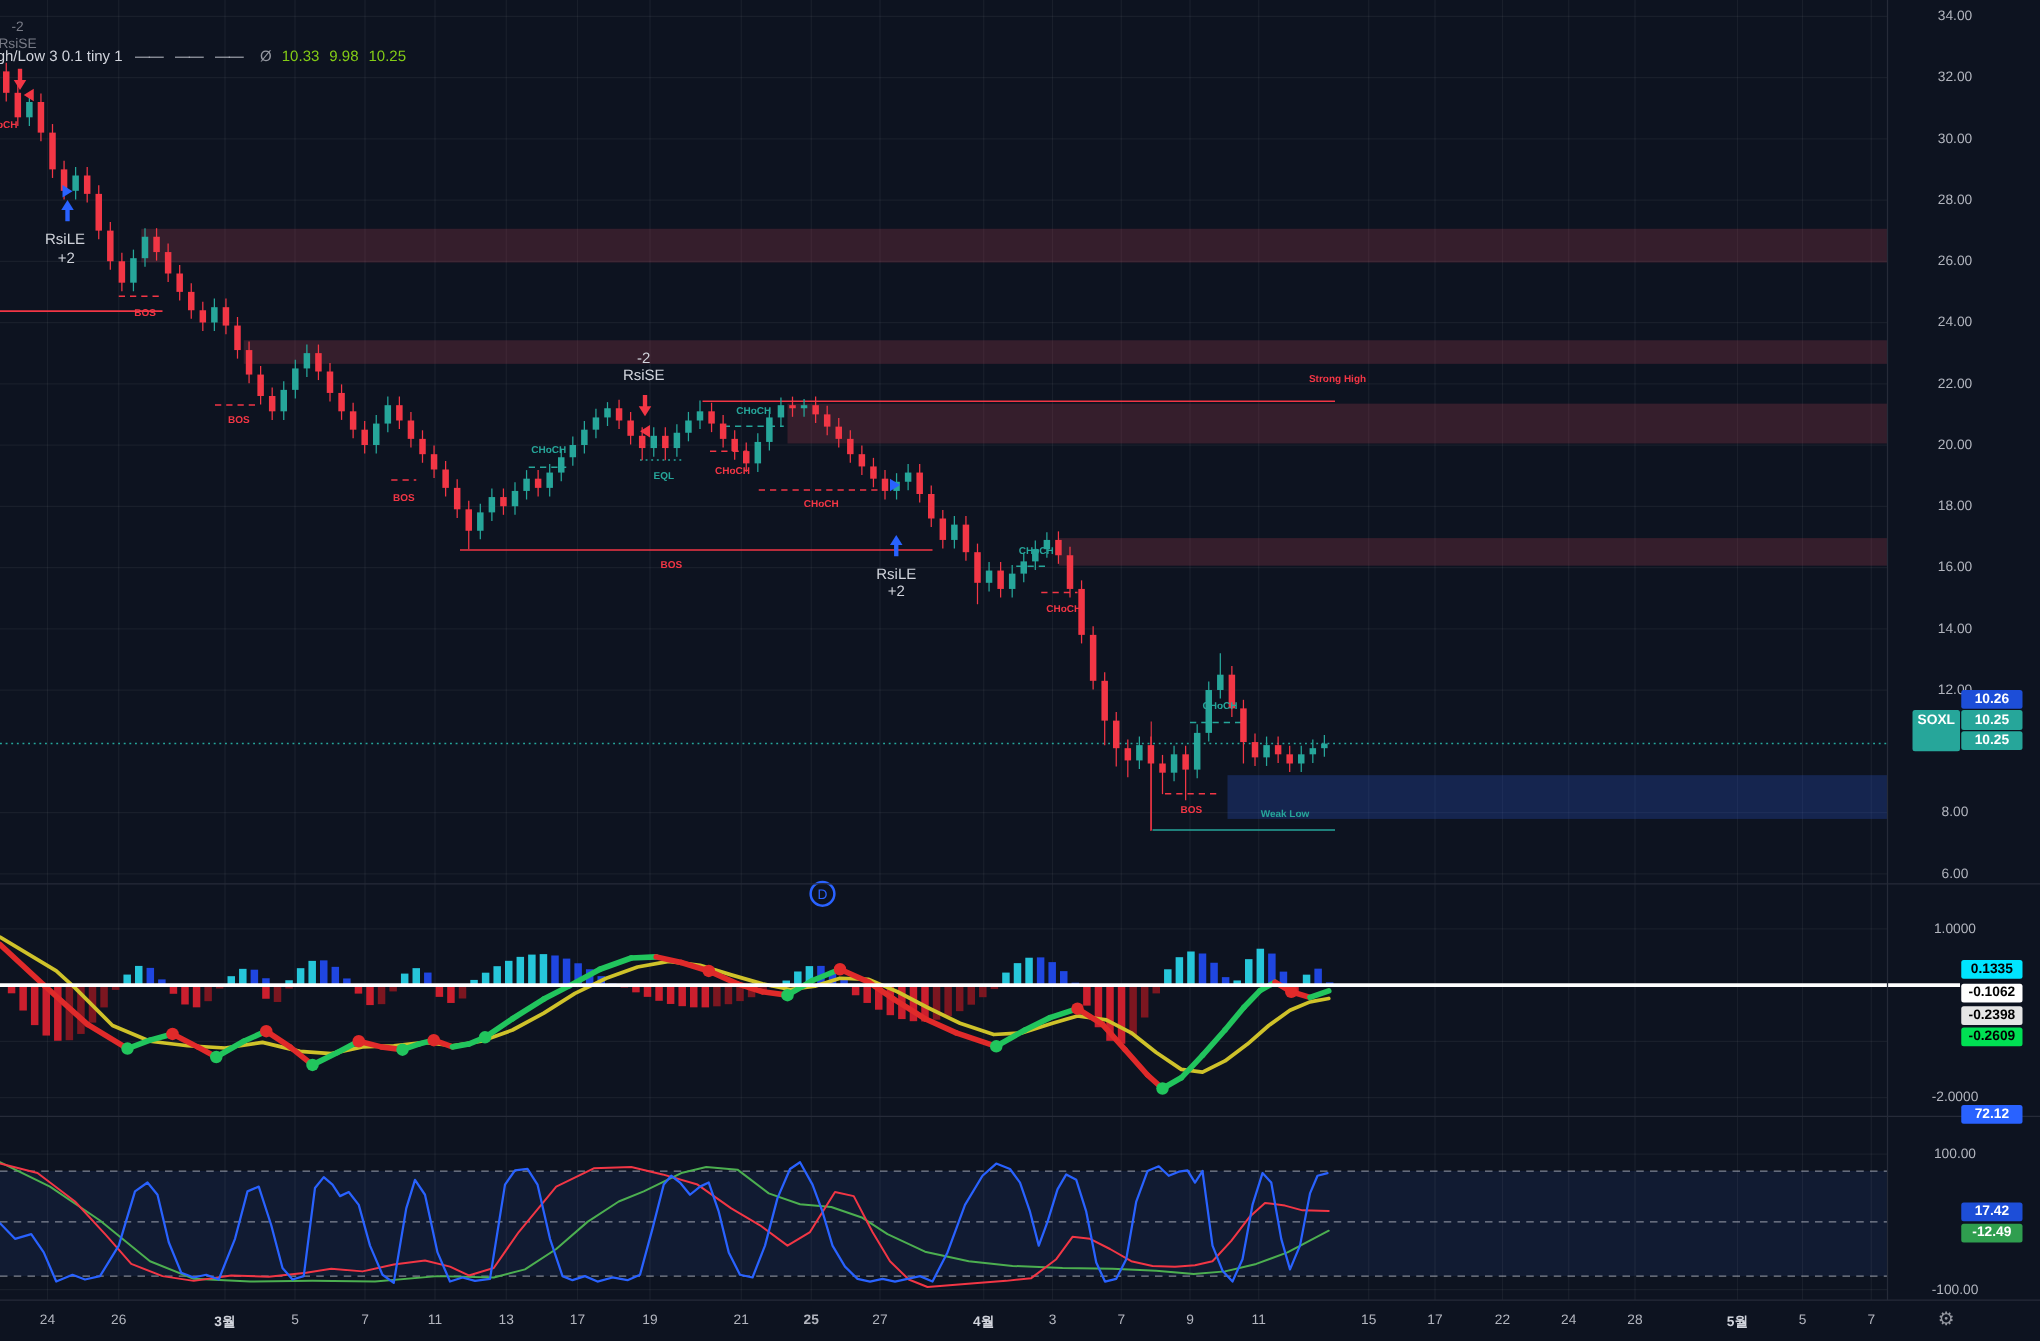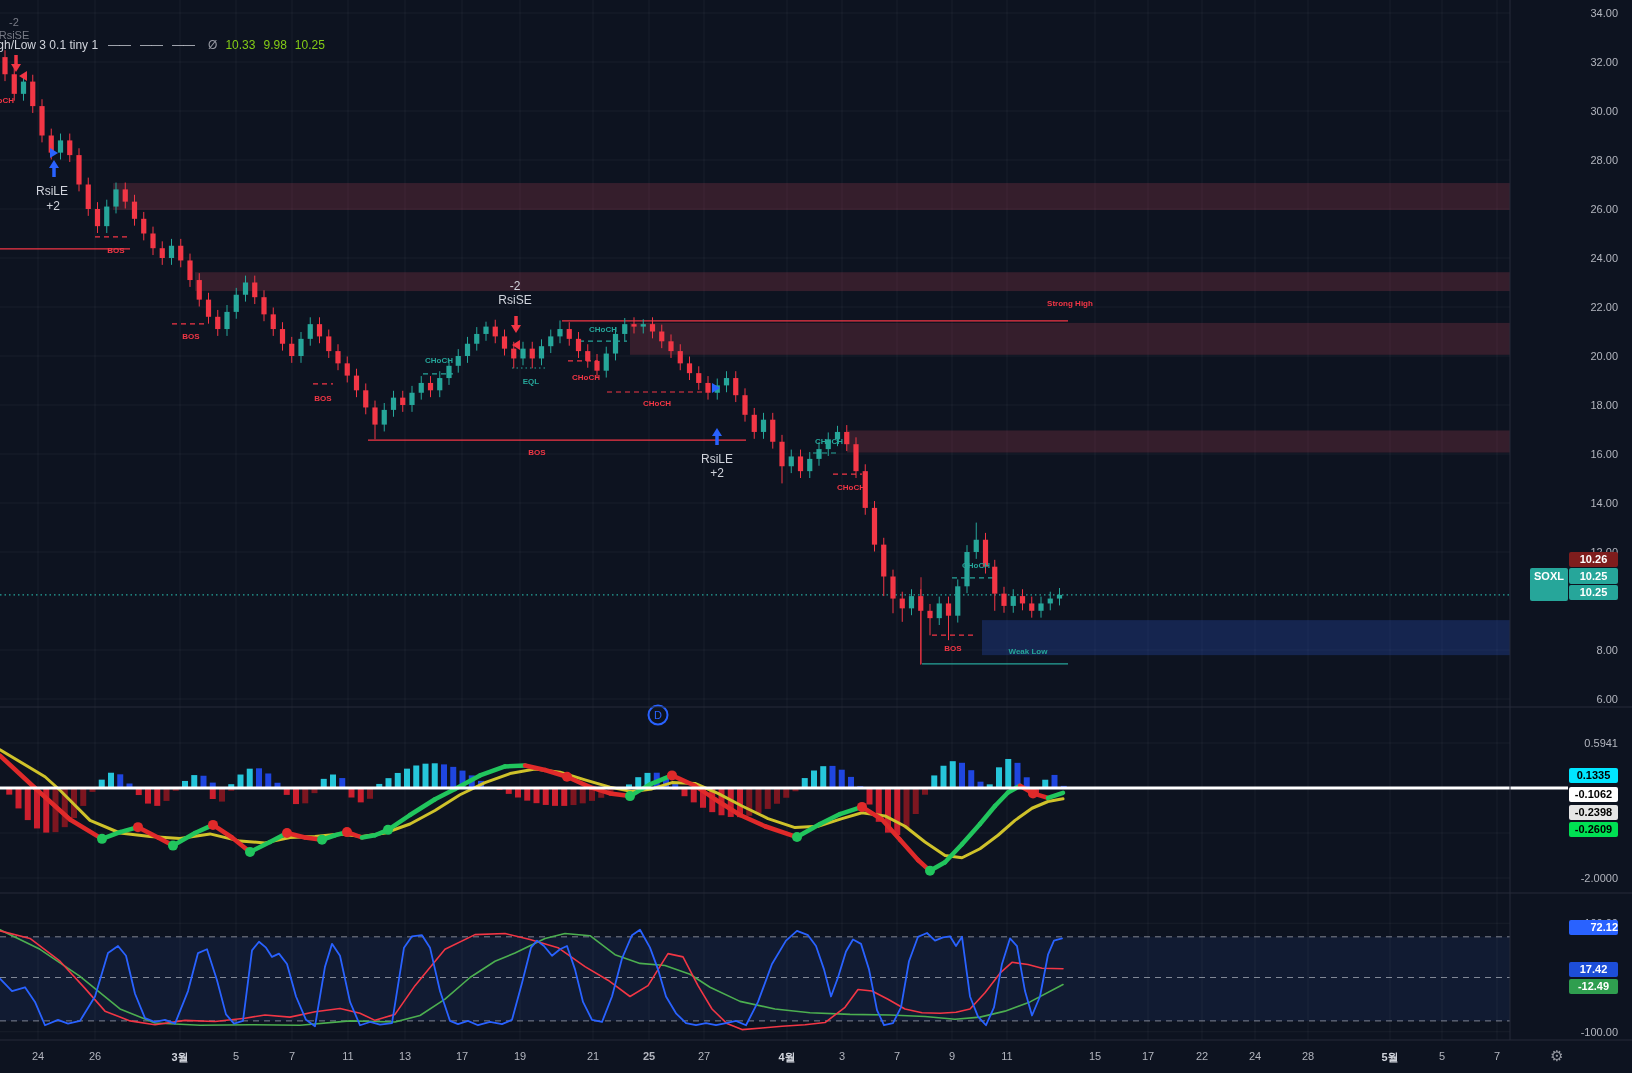--- a/index.html
+++ b/index.html
@@ -6,21 +6,21 @@
   #app{position:relative;width:1632px;height:1073px;background:#0d1320;overflow:hidden;
        font-family:"Liberation Sans","DejaVu Sans",sans-serif;}
   svg{position:absolute;left:0;top:0;}
   .lbl{position:absolute;transform:translate(-50%,-50%);white-space:nowrap;pointer-events:none;}
   #legend{position:absolute;left:-14px;top:38px;font-size:12px;color:#d1d4dc;white-space:nowrap;}
   #legend .dash{color:#b2b5be;letter-spacing:-1px;margin-left:10px;}
   #legend .avg{color:#9598a1;margin-left:14px;}
   #legend .val{color:#84cc16;margin-left:8px;}
   .pill{position:absolute;left:1569px;width:49px;height:15px;line-height:15px;text-align:center;
         font-size:11px;font-weight:bold;border-radius:2px;}
-  .axlbl{position:absolute;left:1510px;width:108px;text-align:right;font-size:11px;color:#b2b5be;
+  .axlbl{position:absolute;left:1510px;width:108px;text-align:center;font-size:11px;color:#b2b5be;
          transform:translateY(-50%);}
   .tlbl{position:absolute;transform:translateX(-50%);top:1050px;font-size:11px;color:#b2b5be;}
   .tlbl.major{color:#d1d4dc;font-weight:bold;}
   #symtag{position:absolute;left:1530px;width:38px;height:33px;line-height:16px;text-align:center;
           font-size:11px;font-weight:bold;border-radius:2px;top:568px;}
   #gear{position:absolute;left:1547px;top:1046px;width:20px;height:20px;color:#9598a1;font-size:15px;
         text-align:center;line-height:20px;cursor:pointer;}
 </style>
 </head>
 <body>
@@ -557,29 +557,29 @@
       <div class="axlbl" style="top:209px;">26.00</div>
       <div class="axlbl" style="top:258px;">24.00</div>
       <div class="axlbl" style="top:307px;">22.00</div>
       <div class="axlbl" style="top:356px;">20.00</div>
       <div class="axlbl" style="top:405px;">18.00</div>
       <div class="axlbl" style="top:454px;">16.00</div>
       <div class="axlbl" style="top:503px;">14.00</div>
       <div class="axlbl" style="top:552px;">12.00</div>
       <div class="axlbl" style="top:650px;">8.00</div>
       <div class="axlbl" style="top:699px;">6.00</div>
-      <div class="axlbl" style="top:743px;">0.5941</div>
+      <div class="axlbl" style="top:743px;">1.0000</div>
       <div class="axlbl" style="top:878px;">-2.0000</div>
       <div class="axlbl" style="top:923.25px;">100.00</div>
       <div class="axlbl" style="top:1031.75px;">-100.00</div>
       <div class="pill" style="top:768px;background:#00e5ff;color:#000;">0.1335</div>
       <div class="pill" style="top:787px;background:#ffffff;color:#000;">-0.1062</div>
       <div class="pill" style="top:805px;background:#e5e5e5;color:#000;">-0.2398</div>
       <div class="pill" style="top:822px;background:#00e053;color:#000;">-0.2609</div>
-      <div class="pill" style="top:920px;background:#2962ff;color:#fff;text-align:right;">72.12</div>
+      <div class="pill" style="top:884px;background:#2962ff;color:#fff;">72.12</div>
       <div class="pill" style="top:962px;background:#1d4ed8;color:#fff;">17.42</div>
       <div class="pill" style="top:979px;background:#2f9e4f;color:#fff;">-12.49</div>
       <div class="tlbl" style="left:38px;">24</div>
       <div class="tlbl" style="left:95px;">26</div>
       <div class="tlbl major" style="left:180px;">3월</div>
       <div class="tlbl" style="left:236px;">5</div>
       <div class="tlbl" style="left:292px;">7</div>
       <div class="tlbl" style="left:348px;">11</div>
       <div class="tlbl" style="left:405px;">13</div>
       <div class="tlbl" style="left:462px;">17</div>
@@ -620,18 +620,18 @@
       <div class="lbl" style="left:14px;top:35px;font-size:11px;color:#787b86;font-weight:normal;">RsiSE</div>
       <div class="lbl" style="left:515px;top:286px;font-size:12px;color:#d1d4dc;font-weight:normal;">-2</div>
       <div class="lbl" style="left:515px;top:300px;font-size:12px;color:#d1d4dc;font-weight:normal;">RsiSE</div>
       <div class="lbl" style="left:52px;top:191px;font-size:12px;color:#d1d4dc;font-weight:normal;">RsiLE</div>
       <div class="lbl" style="left:53px;top:206px;font-size:12px;color:#d1d4dc;font-weight:normal;">+2</div>
       <div class="lbl" style="left:717px;top:459px;font-size:12px;color:#d1d4dc;font-weight:normal;">RsiLE</div>
       <div class="lbl" style="left:717px;top:473px;font-size:12px;color:#d1d4dc;font-weight:normal;">+2</div>
     </div>
 
   <div id="symtag" style="background: rgb(38, 166, 154); color: rgb(255, 255, 255);">SOXL</div>
-  <div class="pill" style="top: 552px; background: #7f1d1d; color: rgb(255, 255, 255);" id="pill-high">10.26</div>
+  <div class="pill" style="top: 552px; background: #1d4ed8; color: rgb(255, 255, 255);" id="pill-high">10.26</div>
   <div class="pill" style="top: 568px; height: 16px; line-height: 16px; background: rgb(38, 166, 154); color: rgb(255, 255, 255);" id="pill-last">10.25</div>
   <div class="pill" style="top: 585px; background: rgb(38, 166, 154); color: rgb(255, 255, 255);" id="pill-low">10.25</div>
 
   <div id="gear">⚙</div>
 </div>
 
 </body></html>

